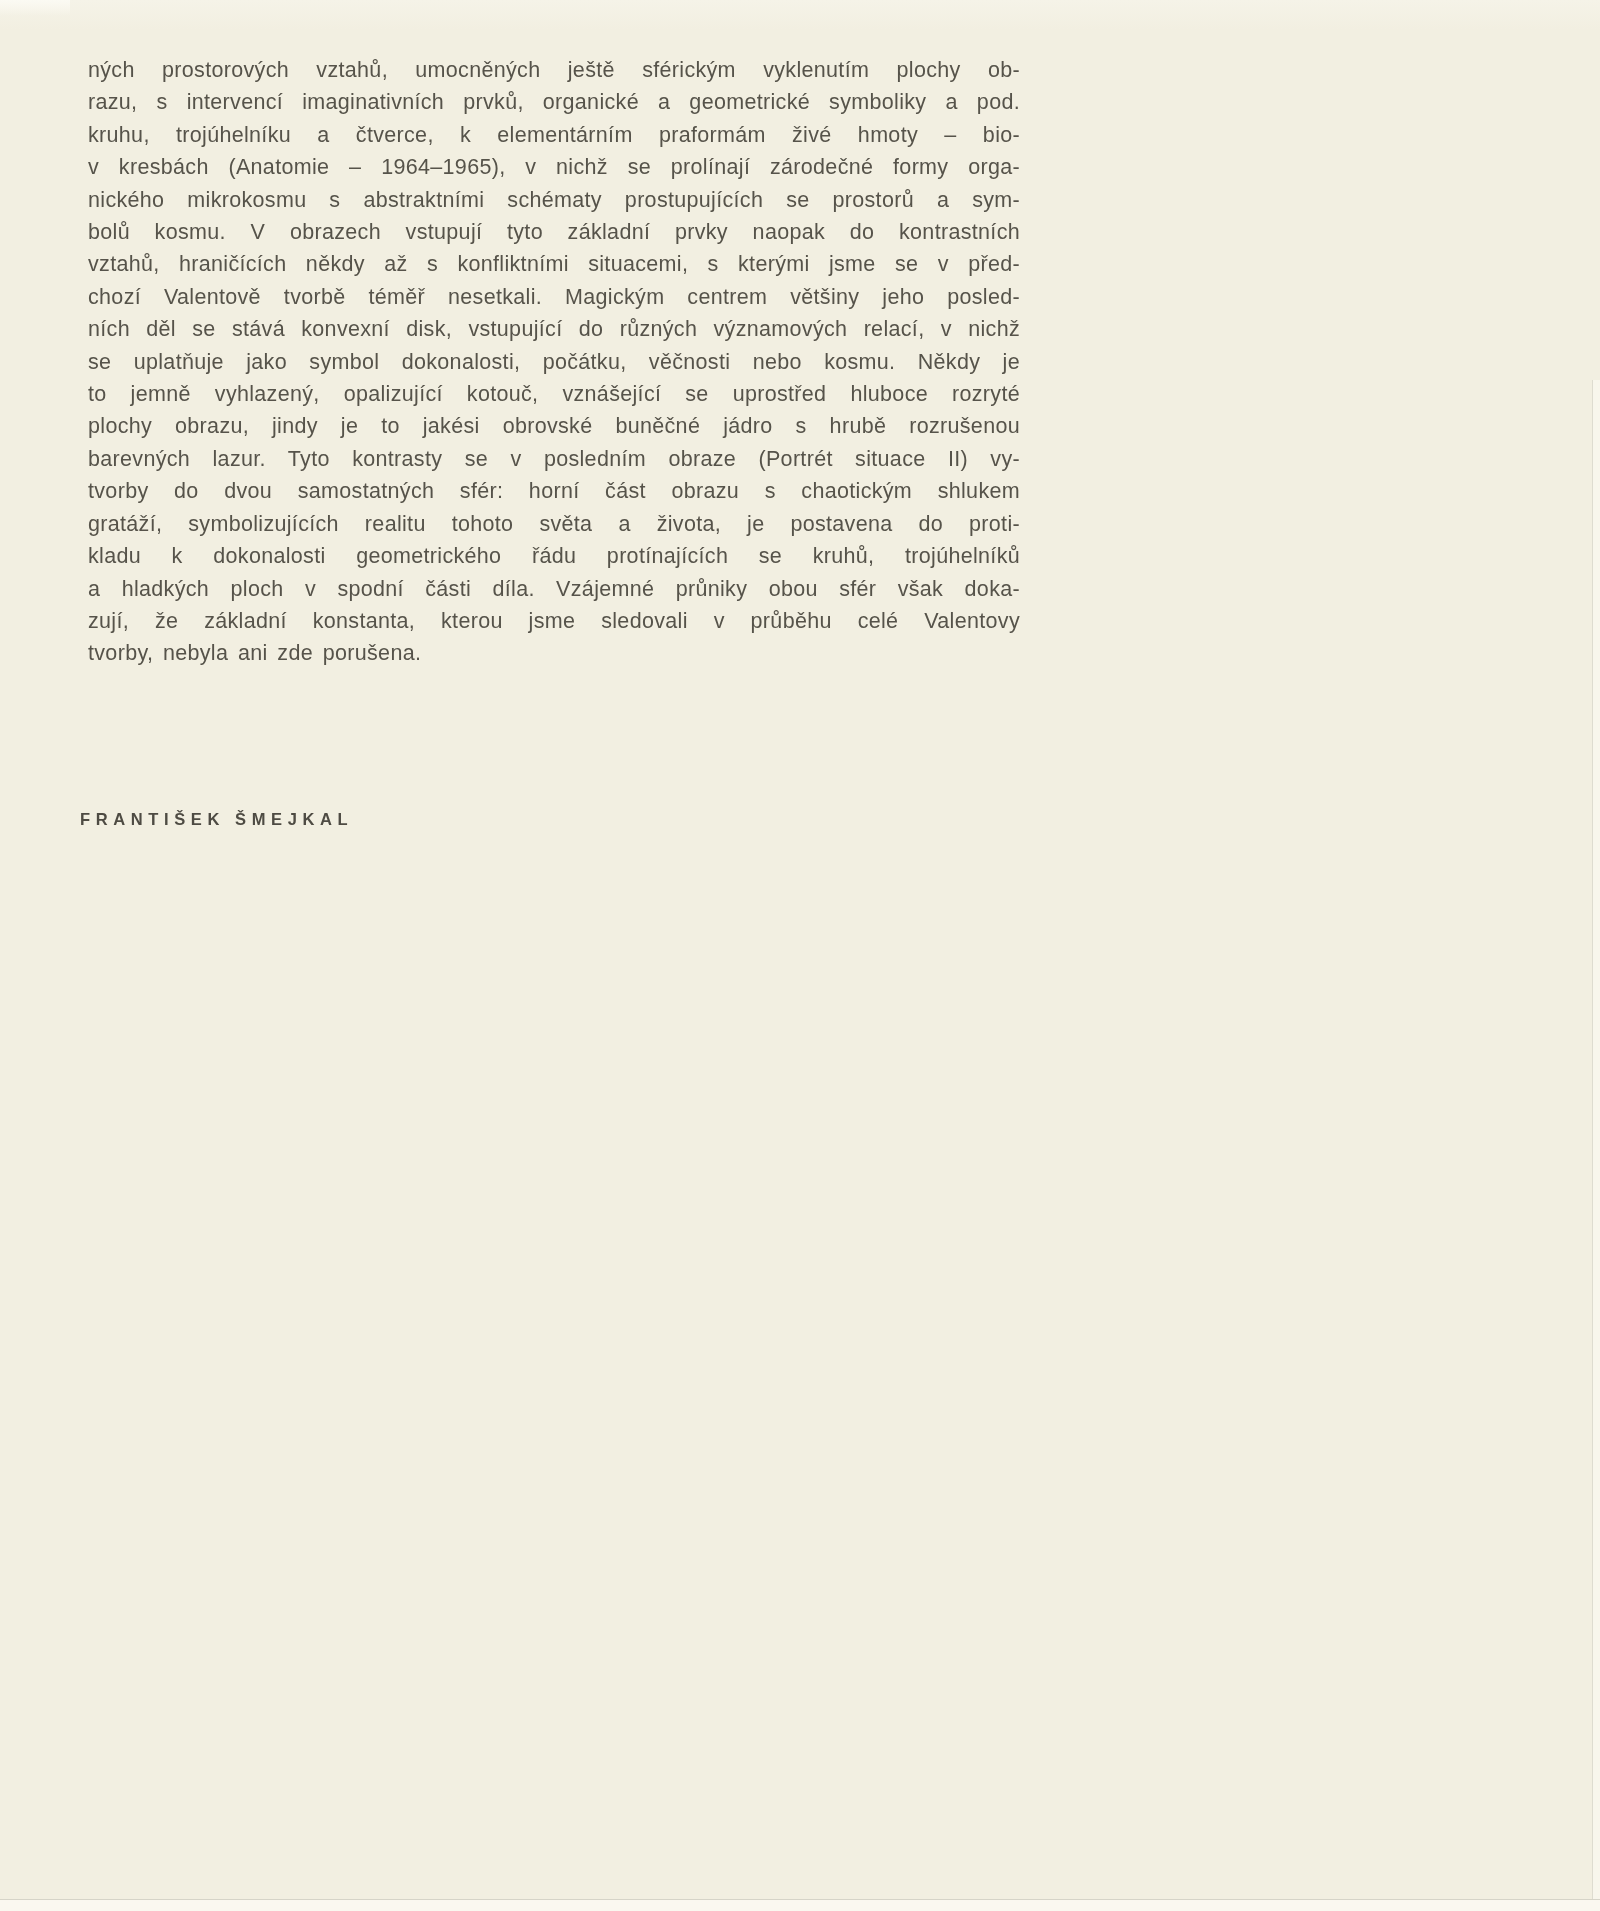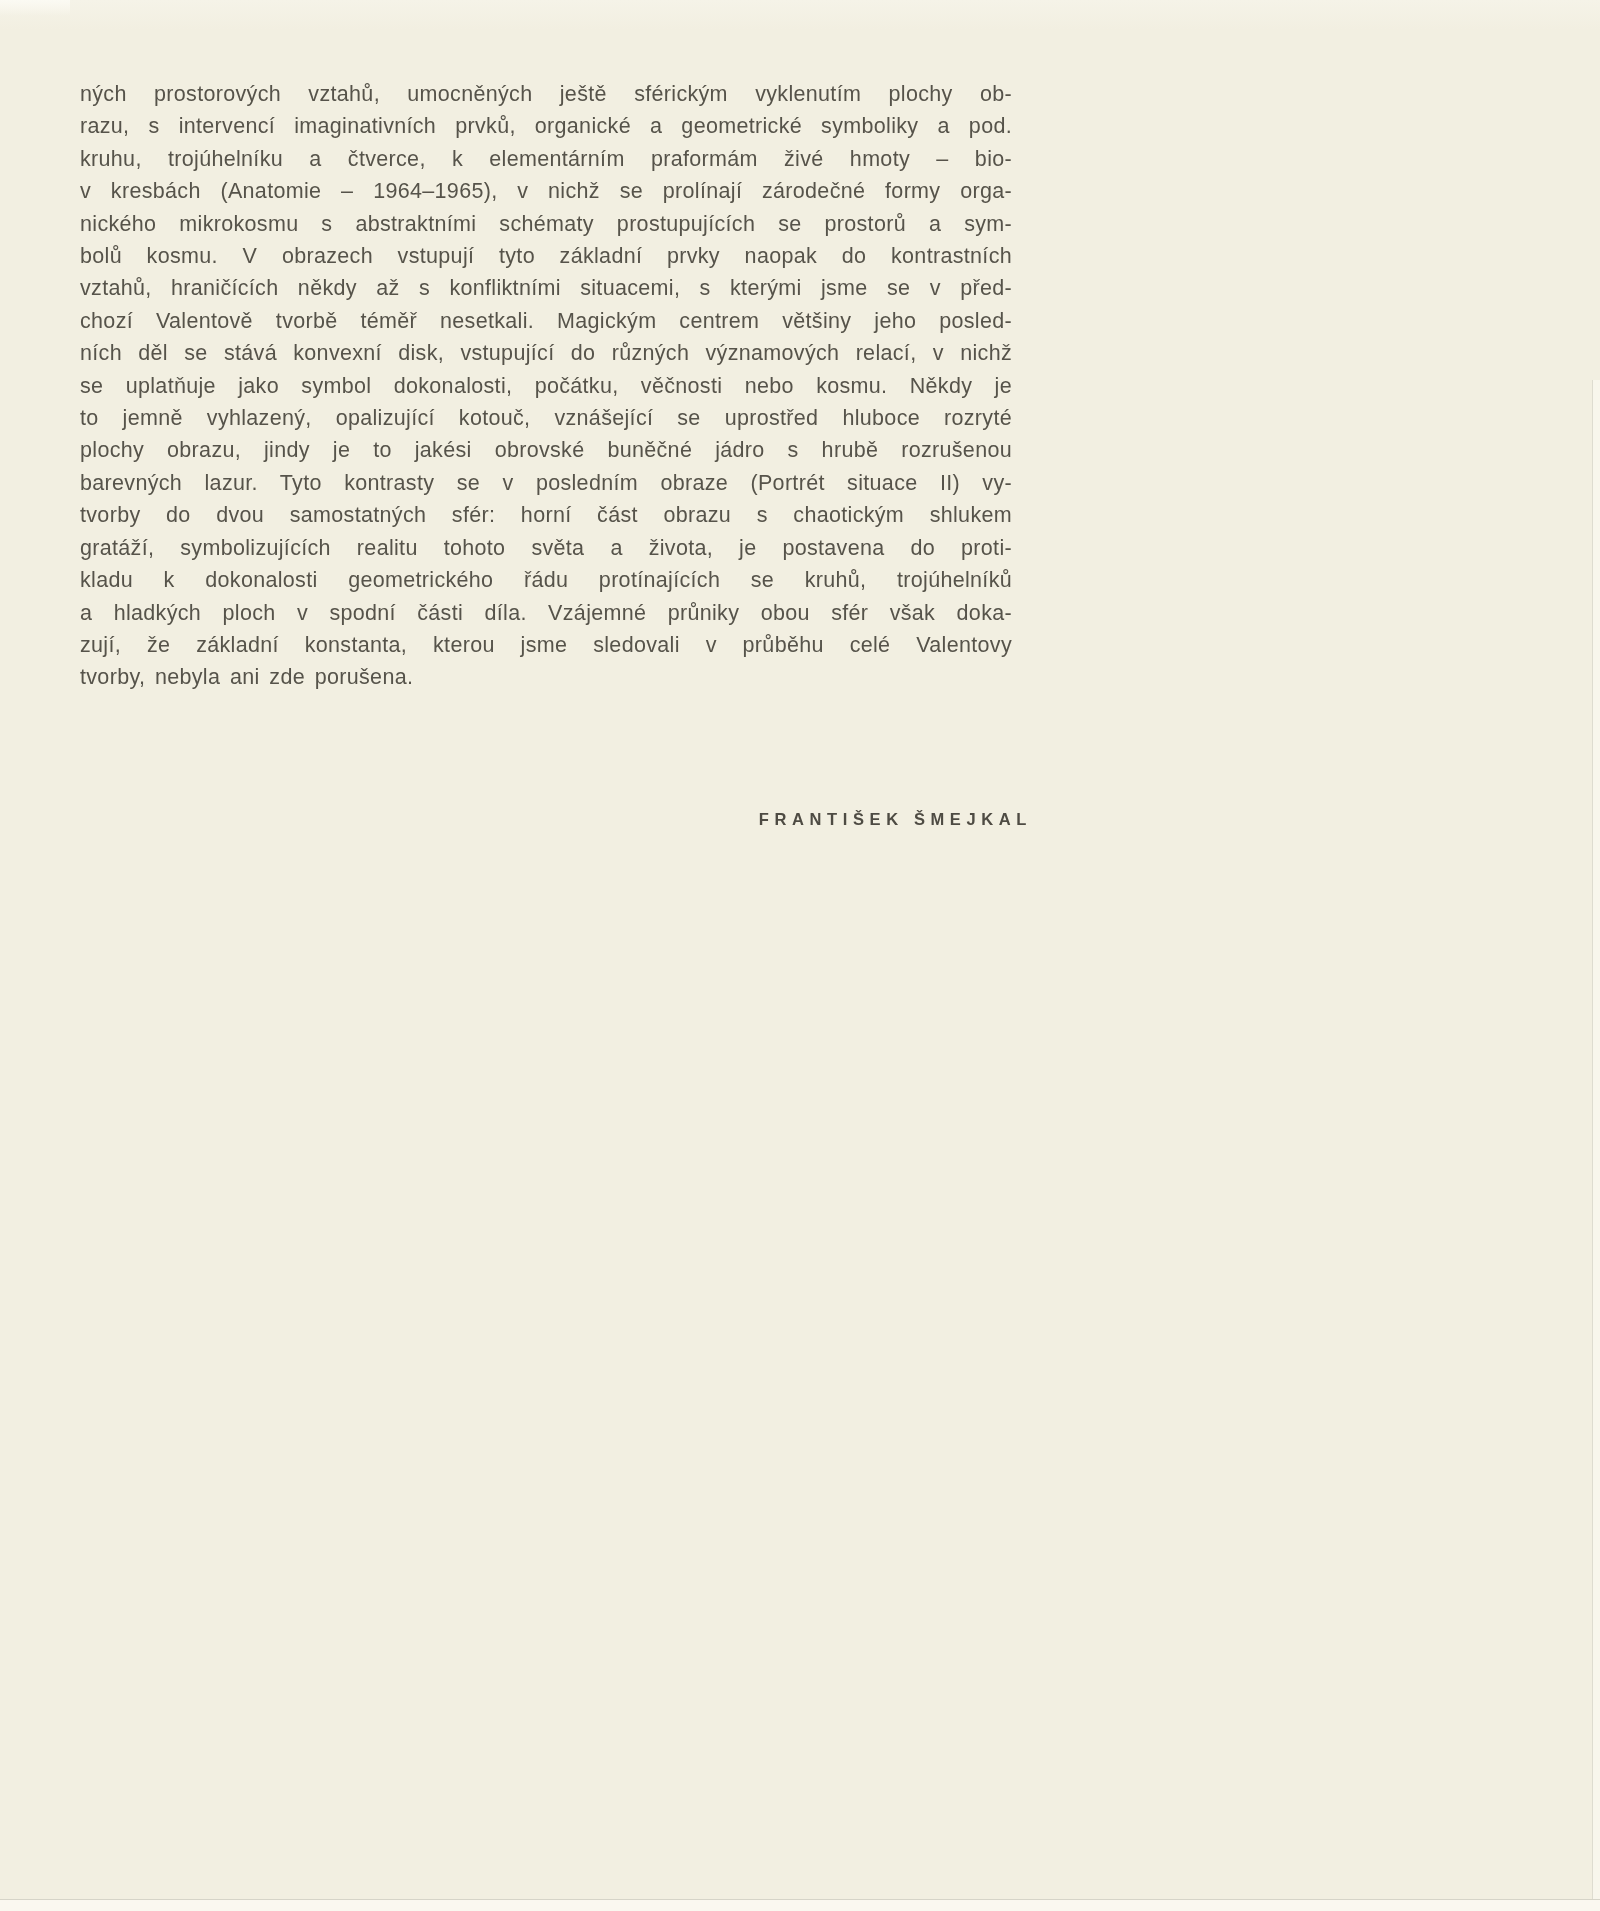--- a/index.html
+++ b/index.html
@@ -36,43 +36,41 @@
   }
   .page .corner-light {
     position: absolute;
     top: 0; left: 0;
     width: 70px; height: 16px;
     background: linear-gradient(180deg, #fbfaf3, rgba(251,250,243,0));
   }
   .text-block {
     position: absolute;
     top: 54px;
-    left: 80px;
+    left: 88px;
     width: 932px;
     color: #56534a;
     font-size: 21.5px;
     line-height: 32.4px;
     letter-spacing: 0.015em;
     word-spacing: 0.16em;
-    margin-top: 24px;
   }
   .text-block .line {
     text-align: justify;
     text-align-last: justify;
     white-space: normal;
   }
   .text-block .line.last {
     text-align-last: left;
   }
   .signature {
     position: absolute;
     top: 810px;
     left: 80px;
     width: 952px;
-    text-align: right;
     color: #4e4b43;
     font-size: 16.5px;
     font-weight: bold;
     letter-spacing: 0.34em;
   }
 </style>
 </head>
 <body>
 
 <div class="page">

